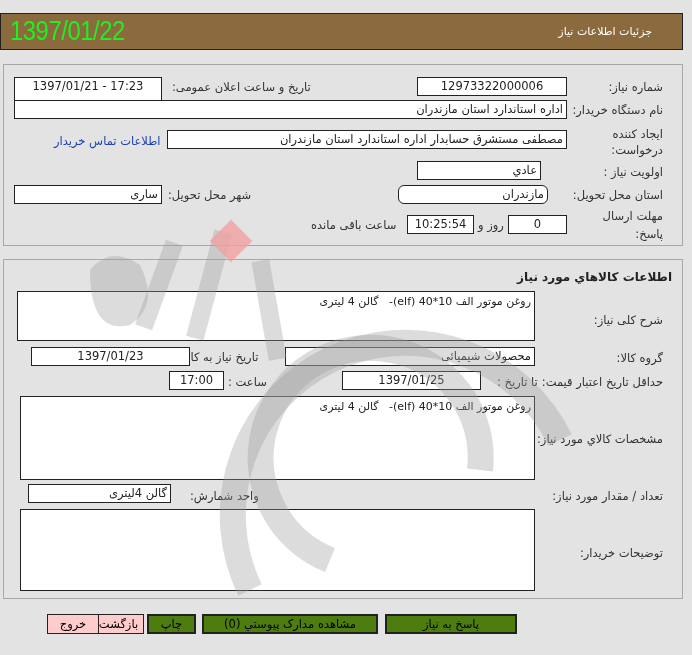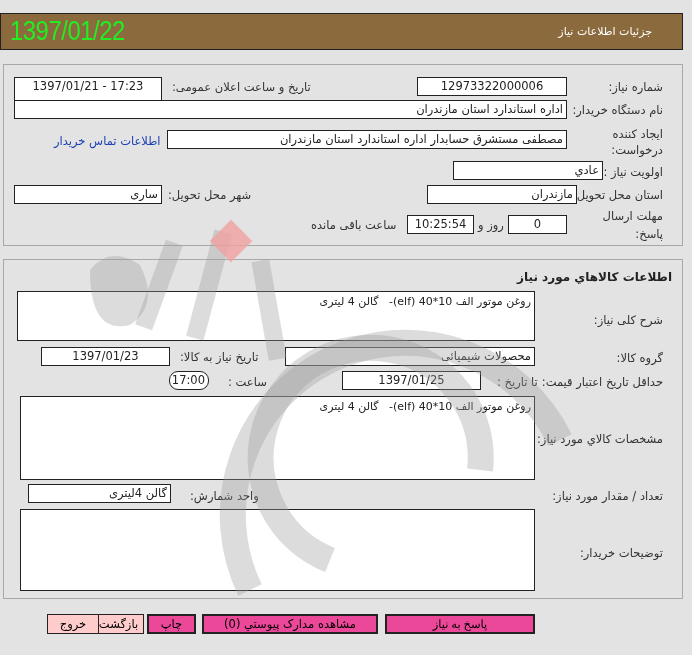--- a/index.html
+++ b/index.html
@@ -11,21 +11,21 @@
   .panel{border:1px solid #a8a8a8;box-sizing:border-box;background:#e3e3e3;}
   .lbl{position:absolute;white-space:nowrap;color:#333;font-size:11.5px;}
   .box{position:absolute;background:#fff;border:1px solid #222;box-sizing:border-box;font-size:11.5px;padding:0 3px;line-height:17px;white-space:nowrap;overflow:hidden;}
   .box.c{text-align:center;}
   .box.l{text-align:left;direction:ltr;}
   .ta{position:absolute;background:#fff;border:1px solid #222;box-sizing:border-box;font-size:11px;padding:2px 3px;line-height:16px;white-space:pre-wrap;overflow:hidden;}
   .grip{position:absolute;left:3px;bottom:2px;width:5px;height:6px;background-image:radial-gradient(#bbb 0.6px,transparent 0.7px);background-size:2px 2px;}
   .link{color:#1a3fb4;cursor:pointer;}
   .sect{font-weight:bold;font-size:12px;color:#222;}
   .btn{position:absolute;top:614px;height:20px;border:1px solid #222;box-sizing:border-box;font-size:11.5px;line-height:18px;text-align:center;cursor:pointer;font-family:"DejaVu Sans","Liberation Sans",sans-serif;padding:0;}
-  .btn.g{background:#ec4899;border-width:2px;line-height:16px;}
+  .btn.g{background:#4d7c0f;border-width:2px;line-height:16px;}
   .btn.r{background:#ffcccc;}
   .wm{position:absolute;left:0;top:0;width:692px;height:655px;pointer-events:none;}
 </style>
 </head>
 <body>
 
 <div class="abs header">
   <span class="title">جزئيات اطلاعات نياز</span>
   <span class="date">1397/01/22</span>
 </div>
@@ -40,24 +40,24 @@
 
 <span class="lbl" style="right:29px;top:103px;">نام دستگاه خریدار:</span>
 <div class="box" style="left:14px;top:100px;width:553px;height:19px;">اداره استاندارد استان مازندران</div>
 
 <span class="lbl" style="right:29px;top:127px;">ایجاد کننده</span>
 <span class="lbl" style="right:29px;top:143px;">درخواست:</span>
 <div class="box" style="left:167px;top:130px;width:400px;height:19px;">مصطفی مستشرق حسابدار اداره استاندارد استان مازندران</div>
 <span class="lbl link" style="left:54px;top:134px;">اطلاعات تماس خریدار</span>
 
 <span class="lbl" style="right:29px;top:165px;">اولویت نیاز :</span>
-<div class="box" style="left:417px;top:161px;width:150px;height:19px;margin-left:36px;">عادي</div>
+<div class="box" style="left:417px;top:161px;width:124px;height:19px;">عادي</div>
 
 <span class="lbl" style="right:29px;top:188px;">استان محل تحویل:</span>
-<div class="box" style="left:427px;top:185px;width:150px;height:19px;">مازندران</div>
+<div class="box" style="left:398px;top:185px;width:150px;height:19px;border-radius:6px;">مازندران</div>
 
 <span class="lbl" style="left:168px;top:188px;">شهر محل تحویل:</span>
 <div class="box" style="left:14px;top:185px;width:148px;height:19px;">ساری</div>
 
 <span class="lbl" style="right:29px;top:209px;">مهلت ارسال</span>
 <span class="lbl" style="right:29px;top:227px;">پاسخ:</span>
 <div class="box c" style="left:508px;top:215px;width:59px;height:19px;">0</div>
 <span class="lbl" style="left:478px;top:218px;">روز و</span>
 <div class="box c" style="left:407px;top:215px;width:67px;height:19px;">10:25:54</div>
 <span class="lbl" style="left:311px;top:218px;">ساعت باقی مانده</span>
@@ -66,41 +66,41 @@
 
 <span class="lbl sect" style="right:20px;top:270px;">اطلاعات كالاهاي مورد نياز</span>
 
 <span class="lbl" style="right:29px;top:313px;">شرح کلی نیاز:</span>
 <div class="ta" style="left:17px;top:291px;width:518px;height:50px;"><span>روغن موتور الف 10*40 (elf)-   گالن 4 لیتری</span><span class="grip"></span></div>
 
 <span class="lbl" style="right:29px;top:351px;">گروه کالا:</span>
 <div class="box" style="left:285px;top:347px;width:250px;height:19px;">محصولات شیمیائی</div>
 
 <span class="lbl" style="left:180px;top:350px;">تاریخ نیاز به کالا:</span>
-<div class="box c" style="left:41px;top:347px;width:129px;height:19px;">1397/01/23</div>
+<div class="box c" style="left:31px;top:347px;width:159px;height:19px;">1397/01/23</div>
 
 <span class="lbl" style="right:29px;top:375px;">حداقل تاریخ اعتبار قیمت:</span>
 <span class="lbl" style="left:497px;top:375px;">تا تاریخ :</span>
 <div class="box c" style="left:342px;top:371px;width:139px;height:19px;">1397/01/25</div>
 <span class="lbl" style="left:228px;top:375px;">ساعت :</span>
-<div class="box c" style="left:169px;top:371px;width:40px;height:19px;border-radius:9px;">17:00</div>
+<div class="box c" style="left:169px;top:371px;width:55px;height:19px;">17:00</div>
 
 <span class="lbl" style="right:29px;top:432px;">مشخصات كالاي مورد نياز:</span>
 <div class="ta" style="left:20px;top:396px;width:515px;height:84px;"><span>روغن موتور الف 10*40 (elf)-   گالن 4 لیتری</span><span class="grip"></span></div>
 
 <span class="lbl" style="right:29px;top:489px;">تعداد / مقدار مورد نیاز:</span>
 <div class="box l" style="left:385px;top:484px;width:150px;height:19px;text-align:right;margin-top:32px;"><span>50</span></div>
 
 <span class="lbl" style="left:190px;top:489px;">واحد شمارش:</span>
 <div class="box" style="left:28px;top:484px;width:143px;height:19px;">گالن 4لیتری</div>
 
 <span class="lbl" style="right:29px;top:546px;text-align:right;">توضیحات خریدار:</span>
 <div class="ta" style="left:20px;top:509px;width:515px;height:82px;"><span class="grip"></span></div>
 
-<button class="btn g" style="left:385px;width:150px;font-family:Liberation Serif, serif;">پاسخ به نیاز</button>
+<button class="btn g" style="left:385px;width:132px;">پاسخ به نیاز</button>
 <button class="btn g" style="left:202px;width:176px;">مشاهده مدارک پیوستي (0)</button>
 <button class="btn g" style="left:147px;width:49px;">چاپ</button>
 <button class="btn r" style="left:93px;width:51px;">بازگشت</button>
 <button class="btn r" style="left:47px;width:52px;">خروج</button>
 
 <svg class="wm" viewBox="0 0 692 655">
   <g fill="none" stroke="#9a9a9a" stroke-opacity="0.35" stroke-width="26">
     <path d="M 250 590 A 170 170 0 1 1 560 440"></path>
     <path d="M 330 560 A 110 110 0 1 1 480 470"></path>
   </g>

